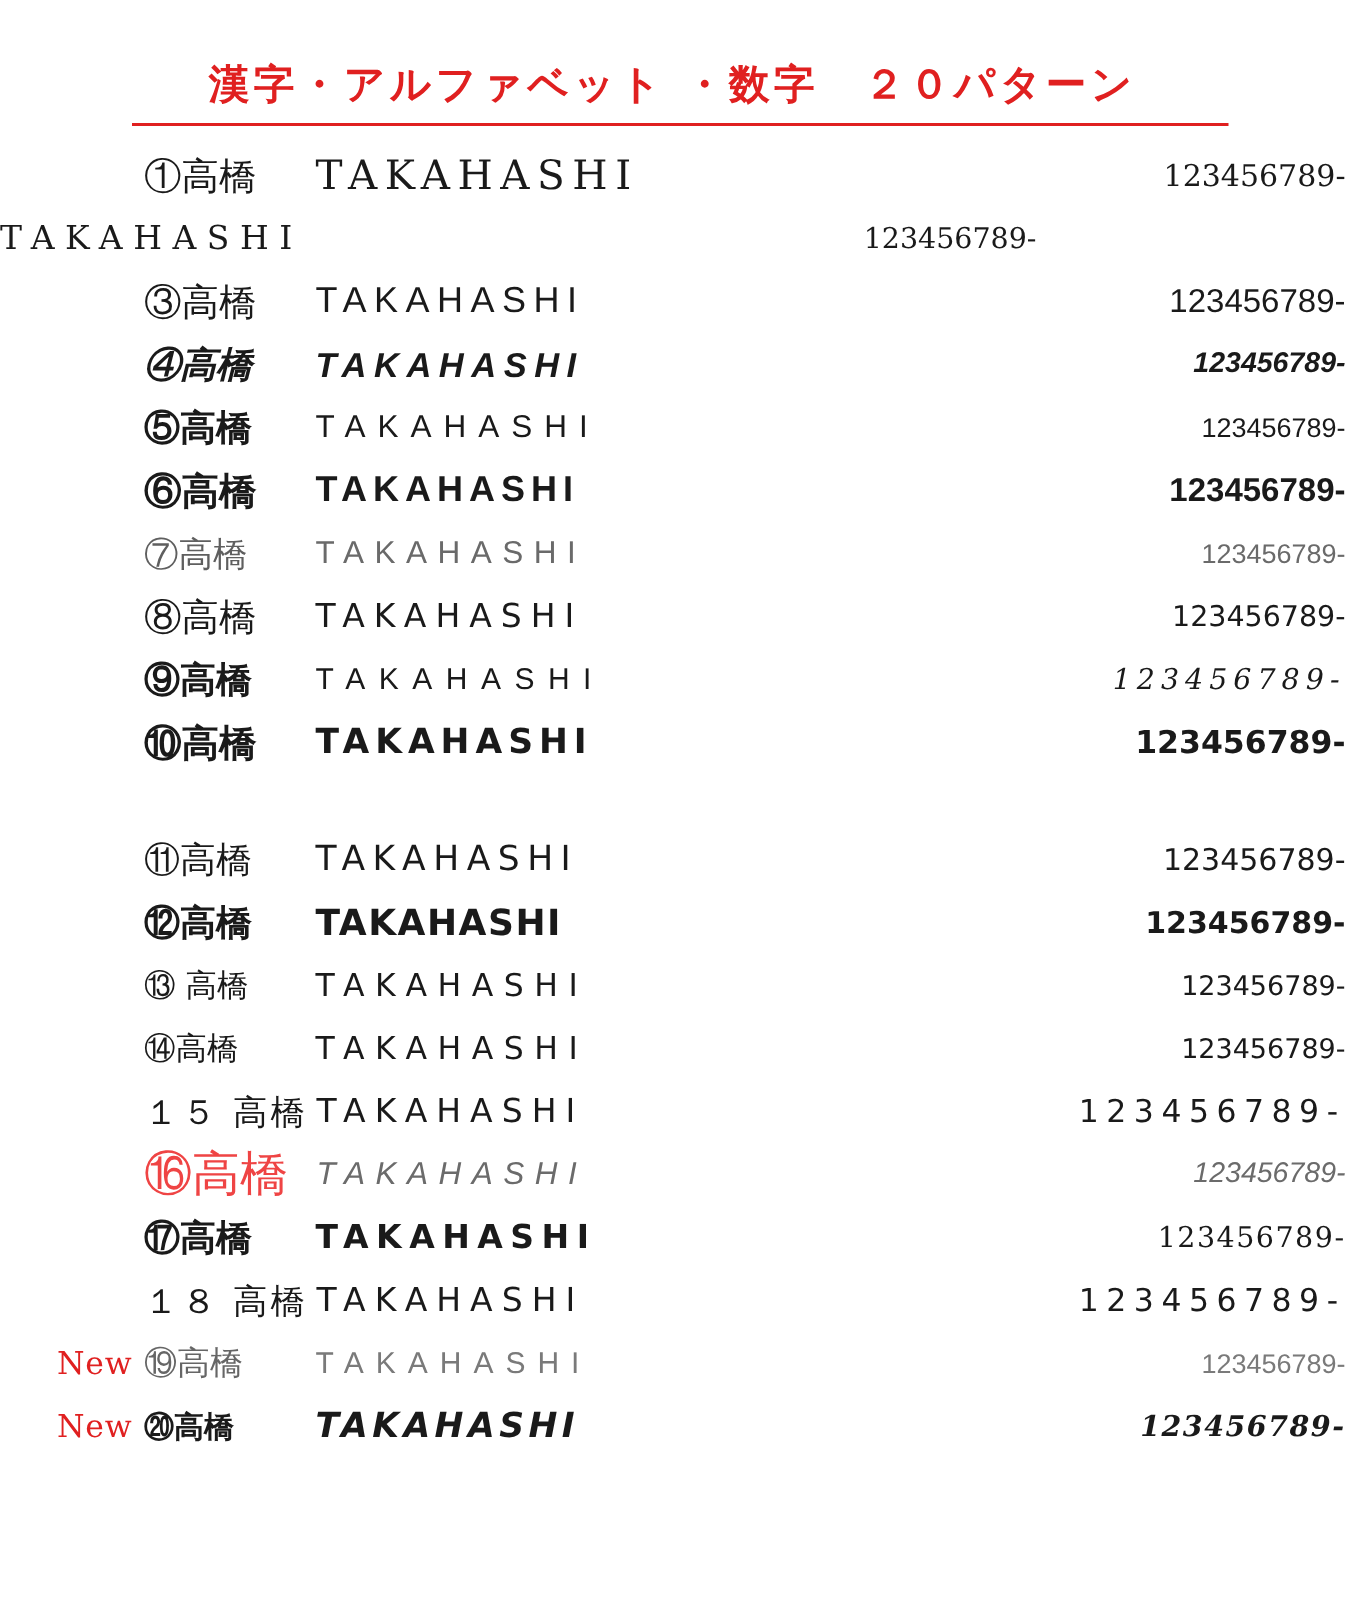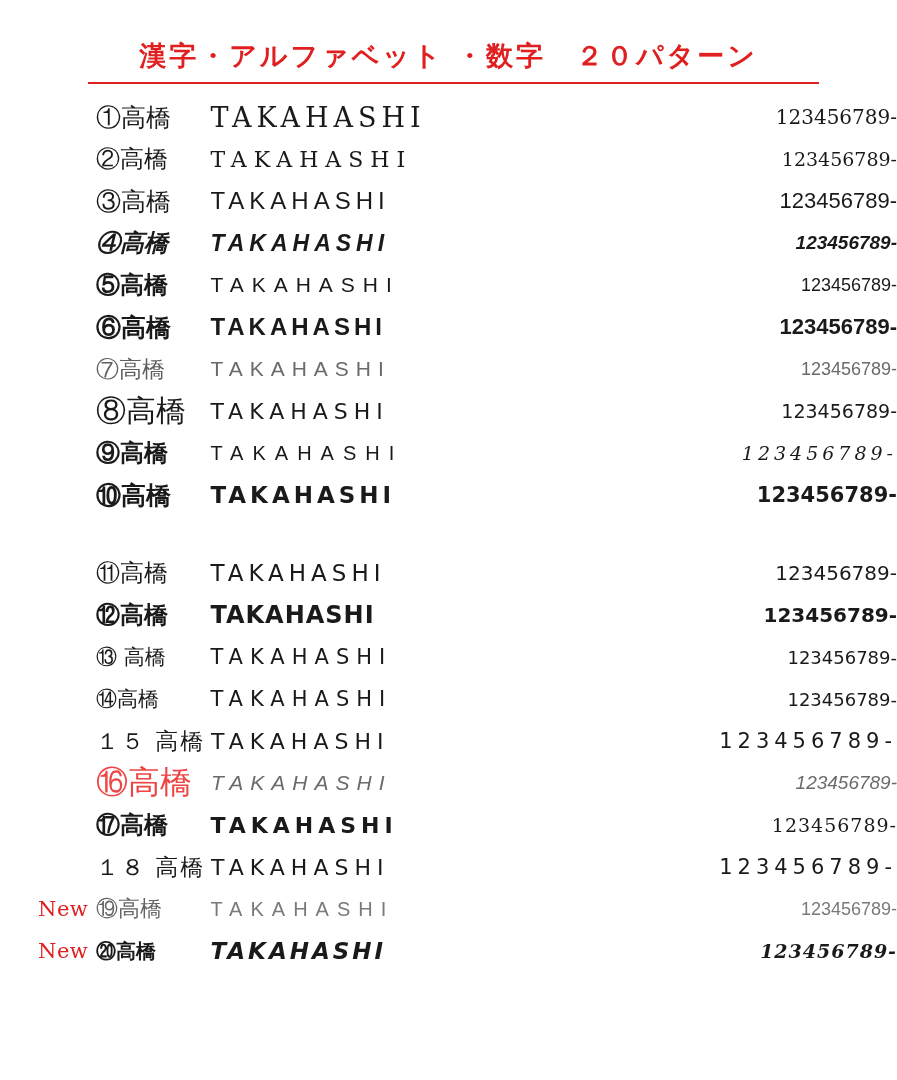--- a/index.html
+++ b/index.html
@@ -102,21 +102,21 @@
   .s5 .col-num   { font-family: "Liberation Sans", sans-serif; font-size: 18px; }
   
   .s6 .col-kanji { font-family: "DejaVu Serif", serif; font-size: 25px; font-weight: 700; }
   .s6 .col-alpha { font-family: "Liberation Sans", sans-serif; font-size: 24px; font-weight: 700; letter-spacing: 4px; }
   .s6 .col-num   { font-family: "Liberation Sans", sans-serif; font-size: 22px; font-weight: 700; }
   
   .s7 .col-kanji { font-family: "Liberation Serif", serif; font-size: 23px; color: #5f5f5f; }
   .s7 .col-alpha { font-family: "Liberation Sans", sans-serif; font-size: 21px; letter-spacing: 7px; color: #6a6a6a; }
   .s7 .col-num   { font-family: "Liberation Sans", sans-serif; font-size: 18px; color: #6a6a6a; }
   
-  .s8 .col-kanji { font-family: Liberation Mono, monospace; font-size: 30px; }
+  .s8 .col-kanji { font-family: Liberation Mono, monospace; font-size: 25px; }
   .s8 .col-alpha { font-family: "DejaVu Sans", sans-serif; font-size: 22px; letter-spacing: 6px; }
   .s8 .col-num   { font-family: "DejaVu Sans", sans-serif; font-size: 19px; }
   
   .s9 .col-kanji { font-family: Liberation Sans, sans-serif; font-size: 24px; font-weight: 600; }
   .s9 .col-alpha { font-family: "Liberation Sans", sans-serif; font-size: 20px; letter-spacing: 9px; }
   .s9 .col-num   { font-family: "DejaVu Serif", serif; font-size: 19px; font-style: italic; letter-spacing: 4px; }
   
   .s10 .col-kanji { font-family: "DejaVu Serif", serif; font-size: 25px; font-weight: 700; }
   .s10 .col-alpha { font-family: "DejaVu Sans", sans-serif; font-size: 23px; font-weight: 700; letter-spacing: 4px; }
   .s10 .col-num   { font-family: "DejaVu Sans", sans-serif; font-size: 21px; font-weight: 700; }
@@ -171,21 +171,20 @@
 
 <div class="rows">
 
   <div class="row s1">
     <div class="col-kanji">①高橋</div>
     <div class="col-alpha">TAKAHASHI</div>
     <div class="col-num">123456789-</div>
   </div>
 
   <div class="row s2">
-    <div class="col-kanji">②高橋</div>
     <div class="col-alpha">TAKAHASHI</div>
     <div class="col-num">123456789-</div>
   </div>
 
   <div class="row s3">
     <div class="col-kanji">③高橋</div>
     <div class="col-alpha">TAKAHASHI</div>
     <div class="col-num">123456789-</div>
   </div>
 

